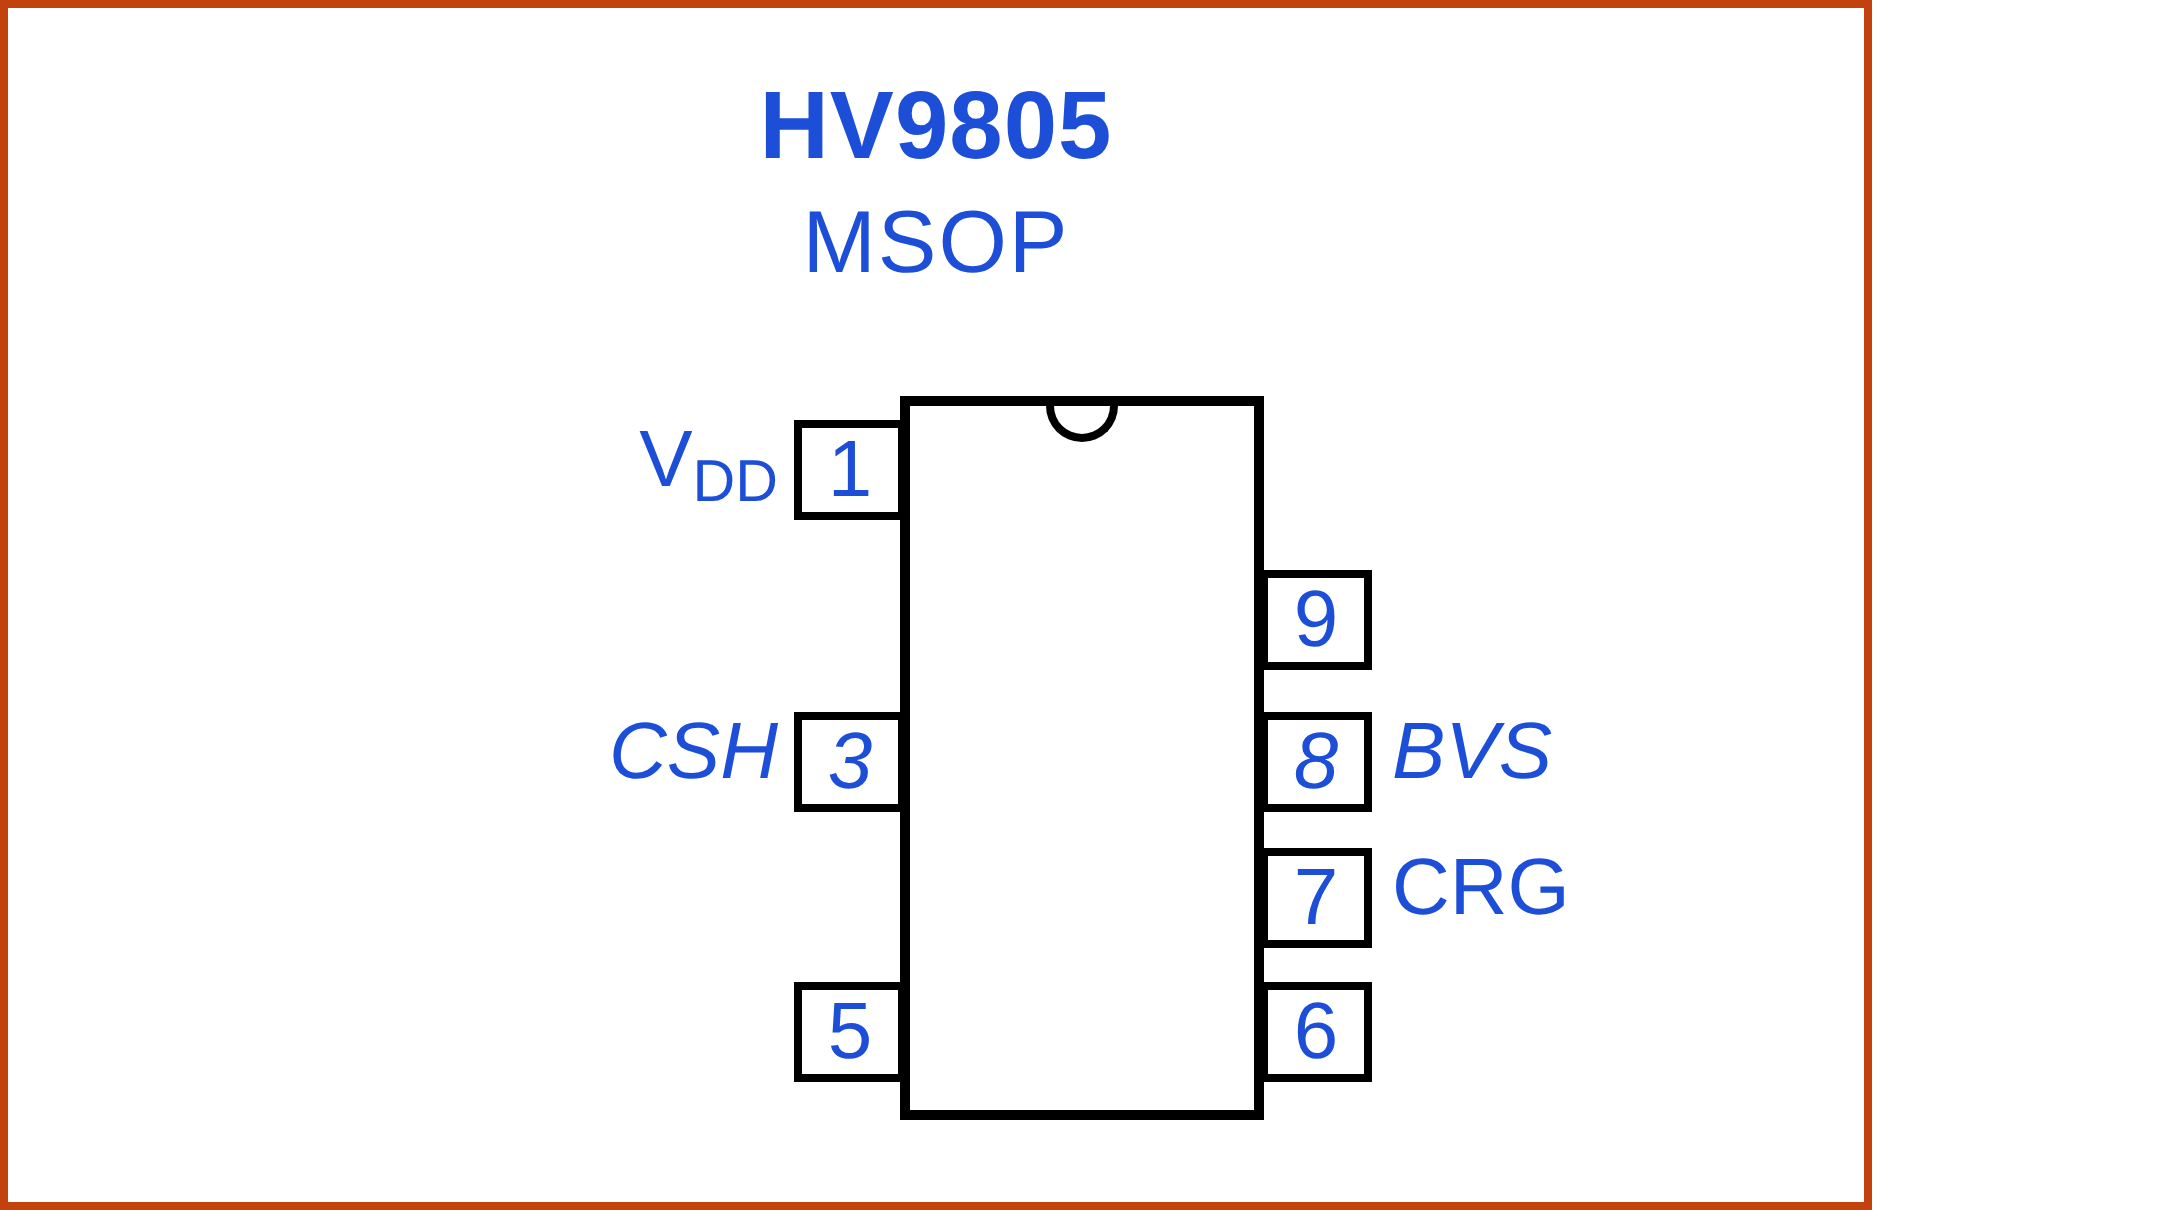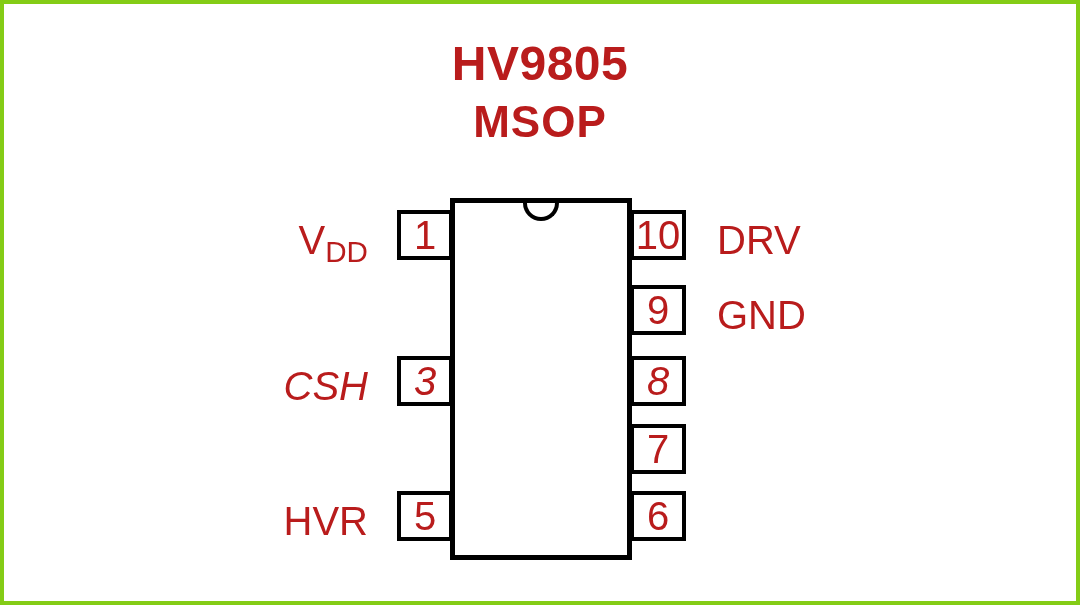--- a/index.html
+++ b/index.html
@@ -2,27 +2,27 @@
 <html><head>
 <meta charset="utf-8">
 <style>
   html, body {
     margin: 0;
     padding: 0;
     background: #ffffff;
   }
   .canvas {
     position: relative;
-    width: 1080px;
+    width: 936px;
     height: 605px;
     box-sizing: border-box;
     background: #ffffff;
-    border: 4px solid #84cc16;
+    border: 4px solid #c2410c;
     font-family: "Liberation Sans", "DejaVu Sans", sans-serif;
-    color: #b91c1c;
+    color: #1d4ed8;
     overflow: hidden;
   }
 
   
   .chip-title {
     position: absolute;
     top: 36px;
     left: 0;
     right: 0;
     text-align: center;
@@ -32,21 +32,21 @@
     letter-spacing: 0.5px;
   }
   .chip-subtitle {
     position: absolute;
     top: 96px;
     left: 0;
     right: 0;
     text-align: center;
     font-size: 44px;
     line-height: 1;
-    font-weight: bold;
+    font-weight: normal;
     letter-spacing: 1px;
   }
 
   
   .ic-body {
     position: absolute;
     left: 446px;
     top: 194px;
     width: 182px;
     height: 362px;
@@ -66,22 +66,21 @@
     border-top: none;
     border-radius: 0 0 20px 20px;
     background: #ffffff;
   }
 
   
   .pin-row {
     position: absolute;
     height: 50px;
     display: flex;
-    align-items: flex-end;
-    gap: 21px;
+    align-items: flex-start;
   }
   .pin-row.left {
     left: 0;
     width: 449px;
     justify-content: flex-end;
   }
   .pin-row.right {
     left: 626px;
     justify-content: flex-start;
   }
@@ -135,47 +134,41 @@
         <span>1</span>
       </div>
   </div>
   <div class="pin-row left r2">
     <span class="pin-label"><span>CSH</span><sub></sub></span>
     <div class="pin-box">
         <span>3</span>
       </div>
   </div>
   <div class="pin-row left r4">
-    <span class="pin-label"><span>HVR</span><sub></sub></span>
     <div class="pin-box">
         <span>5</span>
       </div>
   </div>
 
-  <div class="pin-row right r0">
-    <div class="pin-box">
-        <span>10</span>
-      </div>
-    <span class="pin-label">DRV</span>
-  </div>
   <div class="pin-row right r1">
     <div class="pin-box">
         <span>9</span>
       </div>
-    <span class="pin-label">GND</span>
   </div>
   <div class="pin-row right r2">
     <div class="pin-box">
         <span>8</span>
       </div>
+    <span class="pin-label">BVS</span>
   </div>
   <div class="pin-row right r3">
     <div class="pin-box">
         <span>7</span>
       </div>
+    <span class="pin-label">CRG</span>
   </div>
   <div class="pin-row right r4">
     <div class="pin-box">
         <span>6</span>
       </div>
   </div>
 
 </div>
 
 </body></html>

